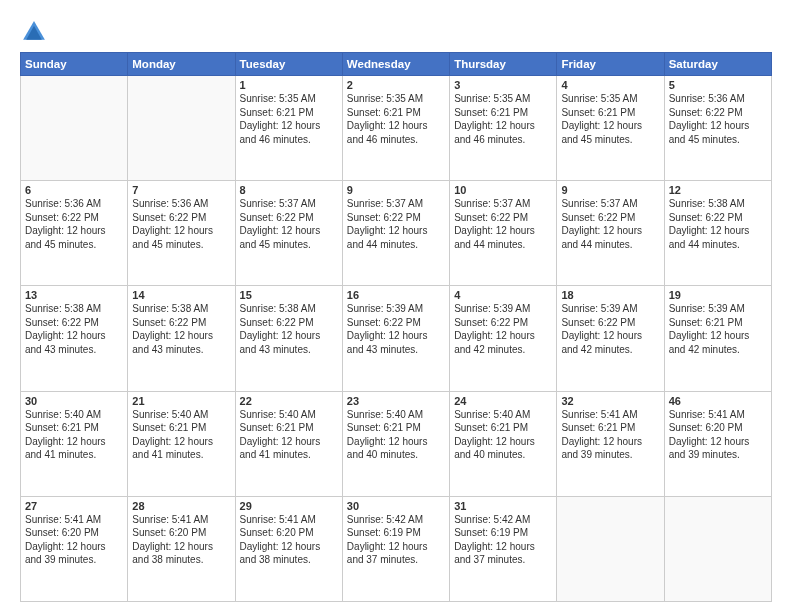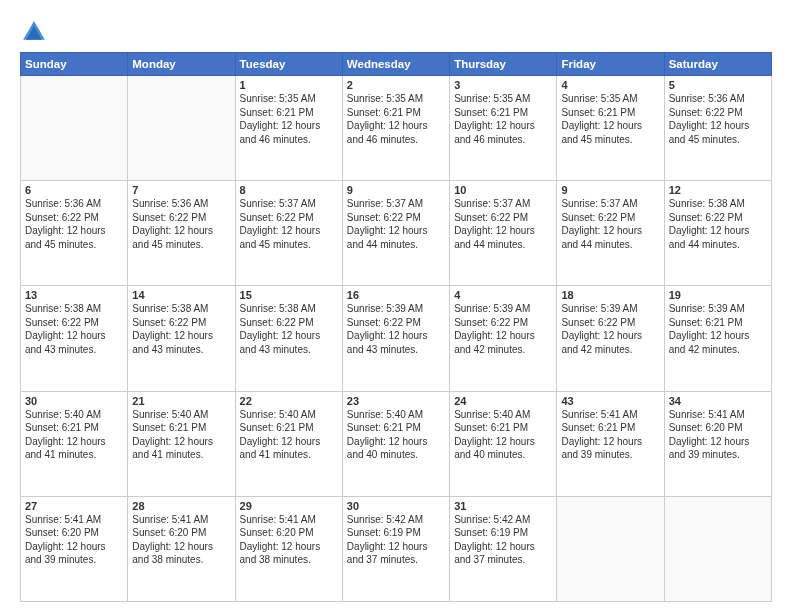--- a/index.html
+++ b/index.html
@@ -278,27 +278,27 @@
 Sunset: 6:21 PM
 Daylight: 12 hours and 40 minutes.</div>
           </td>
           <td>
             <span class="day-number">24</span>
             <div class="day-info">Sunrise: 5:40 AM
 Sunset: 6:21 PM
 Daylight: 12 hours and 40 minutes.</div>
           </td>
           <td>
-            <span class="day-number">43</span>
+            <span class="day-number">32</span>
             <div class="day-info">Sunrise: 5:41 AM
 Sunset: 6:21 PM
 Daylight: 12 hours and 39 minutes.</div>
           </td>
           <td>
-            <span class="day-number">34</span>
+            <span class="day-number">46</span>
             <div class="day-info">Sunrise: 5:41 AM
 Sunset: 6:20 PM
 Daylight: 12 hours and 39 minutes.</div>
           </td>
         </tr>
         <tr>
           <td>
             <span class="day-number">27</span>
             <div class="day-info">Sunrise: 5:41 AM
 Sunset: 6:20 PM

